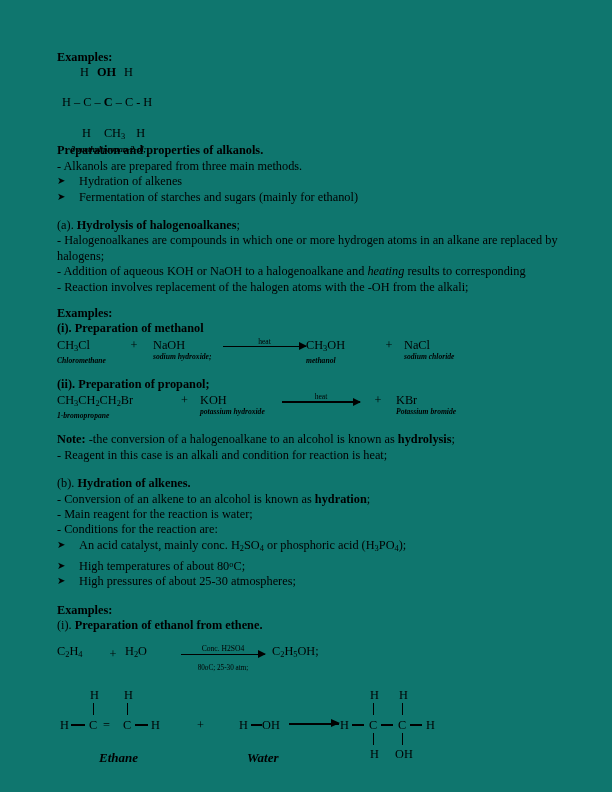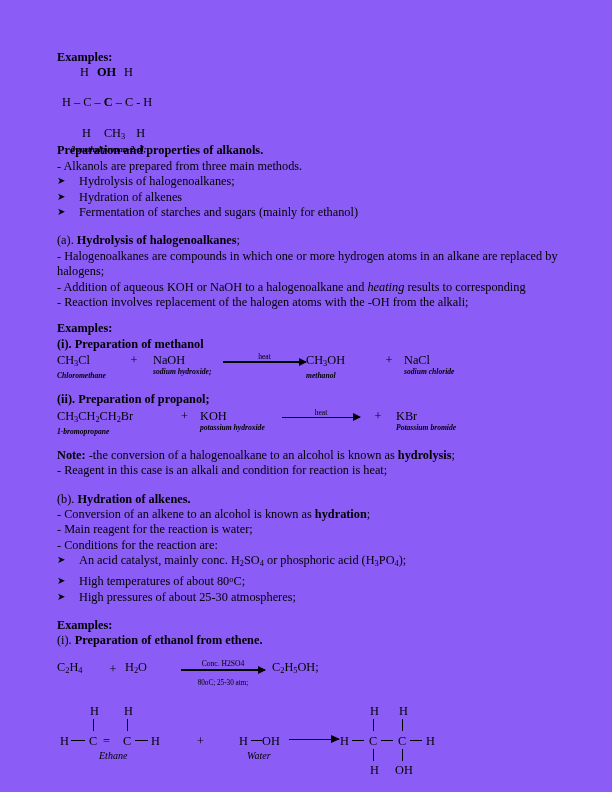--- a/index.html
+++ b/index.html
@@ -13,21 +13,21 @@
     font-family: "Liberation Serif", serif;
     color: #000000;
     position: relative;
     overflow: hidden;
   }
   .page {
     position: absolute;
     left: 0; top: 0;
     width: 612px;
     height: 792px;
-    background: #8b5cf6;
+    background: #0f766e;
   }
   .content {
     position: absolute;
     left: 57px;
     top: 50px;
     width: 500px;
   }
   .ln {
     font-size: 12.3px;
     line-height: 15.4px;
@@ -153,24 +153,25 @@
   .atom { font-size: 12.3px; line-height: 12px; }
   .vbond {
     width: 1.2px;
     background: #000;
   }
   .hbond {
     height: 1.2px;
     background: #000;
   }
   .slabel {
-    font-size: 10px;
-    font-weight: normal;
+    font-size: 13px;
+    font-weight: bold;
     font-style: italic;
     line-height: 9px;
+    margin-top: 18px;
   }
   .bigarrow {
     height: 1.4px;
     background: #000;
   }
   .bigarrow::after {
     content: "";
     position: absolute;
     right: -1px;
     top: -4px;
@@ -195,21 +196,20 @@
         <span>H – C – <span class="b">C</span> – C - H</span>
       </div>
       <div class="row-bot">
         <span>H</span><span style="margin-left:13px">CH<sub>3</sub></span><span style="margin-left:11px">H</span>
       </div>
       <div class="name">2-methyl propan-2-ol;</div>
     </div>
 
     <div class="ln b">Preparation and properties of alkanols.</div>
     <div class="ln">- Alkanols are prepared from three main methods.</div>
-    <div class="bullet-row"><span class="bullet-glyph">➤</span><span>Hydrolysis of halogenoalkanes;</span></div>
     <div class="bullet-row"><span class="bullet-glyph">➤</span><span>Hydration of alkenes</span></div>
     <div class="bullet-row"><span class="bullet-glyph">➤</span><span>Fermentation of starches and sugars (mainly for ethanol)</span></div>
 
     <div class="gap13"></div>
 
     <div class="ln"><span>(a). </span><span class="b">Hydrolysis of halogenoalkanes</span><span>;</span></div>
     <div class="ln">- Halogenoalkanes are compounds in which one or more hydrogen atoms in an alkane are replaced by</div>
     <div class="ln">halogens;</div>
     <div class="ln"><span>- Addition of aqueous KOH or NaOH to a halogenoalkane and </span><span class="i">heating</span><span> results to corresponding</span></div>
     <div class="ln">- Reaction involves replacement of the halogen atoms with the -OH from the alkali;</div>

